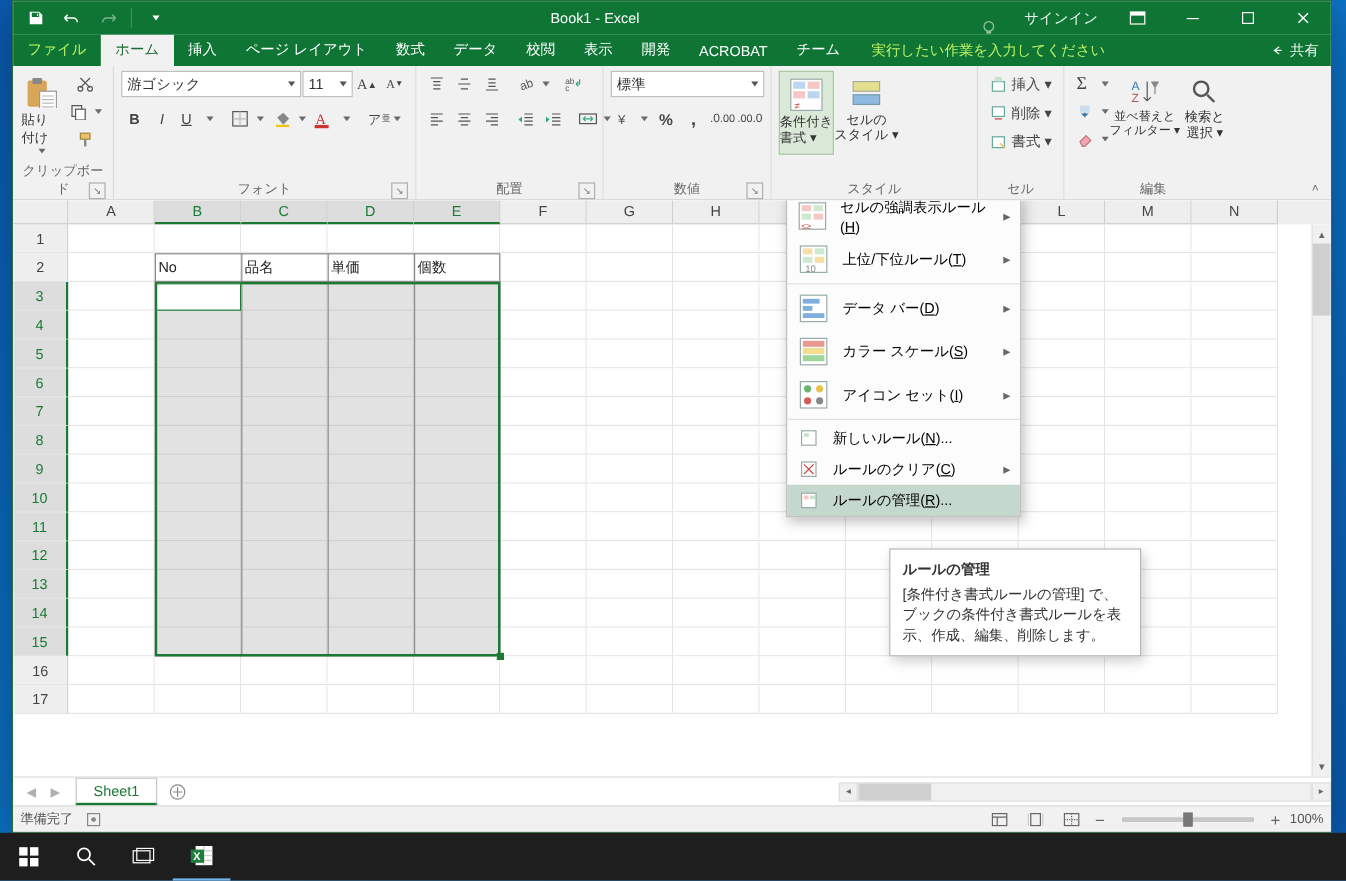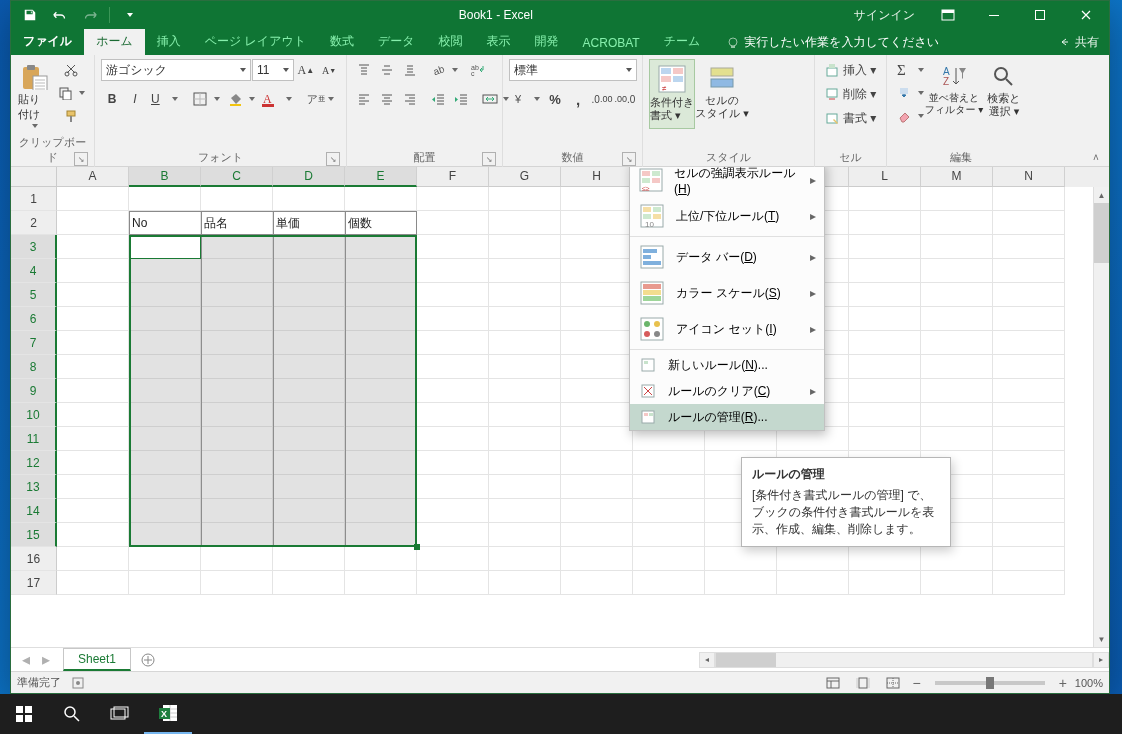--- a/index.html
+++ b/index.html
@@ -10,24 +10,24 @@
   .titlebar { height: 28px; background: #0f7534; display:flex; align-items:center; color:#fff; font-size:12px; }
   .qa { display:flex; align-items:center; gap:4px; padding:0 6px;}
   .qa-btn { width:26px; height:24px; display:flex; align-items:center; justify-content:center; color:#e8f3ea; }
   .qa-sep { width:1px; height:16px; background:#3b9657; margin:0 2px;}
   .title-center { flex:1; text-align:center; font-size:12px;}
   .title-right { display:flex; align-items:center;}
   .title-right .tbtn { width:46px; height:28px; display:flex; align-items:center; justify-content:center; color:#e8f3ea;}
   .title-right .tbtn.signin{ width:auto; padding:0 10px; font-size:12px;}
   
   .tabstrip { height: 26px; background:#0f7534; display:flex; align-items:flex-end; color:#fff; position:relative;}
-  .tab { padding: 4px 12px 5px; font-size:12px; color:#86efac; cursor:pointer; }
+  .tab { padding: 4px 12px 5px; font-size:12px; color:#ffffff; cursor:pointer; }
   .tab.active { background:#f1f1f1; color:#1c6b34; }
-  .tab.special { color:#ffffff;font-weight:bold; }
-  .tellme-wrap { display:flex; align-items:center; gap:4px; margin-left:6px; padding:4px 8px; font-size:12px; color:#ffffff; }
+  .tab.special { color:#bef264; }
+  .tellme-wrap { display:flex; align-items:center; gap:4px; margin-left:6px; padding:4px 8px; font-size:12px; color:#bef264;flex-direction:column; }
   .tellme-wrap svg{ opacity:.7;}
   .share { margin-left:auto; display:flex; align-items:center; gap:4px; padding:4px 10px; font-size:12px; color:#eaf6ee;}
   
   .ribbon { height: 112px; background:#f1f1f1; border-bottom:1px solid #d4d4d4; display:flex; position:relative;}
   .rgroup { border-right:1px solid #dedede; display:flex; flex-direction:column; padding:2px 6px 0; height:112px;}
   .rgroup-body { flex:1; display:flex; align-items:flex-start; gap:4px; padding-top:2px;}
   .rgroup-title { font-size:11px; color:#666; text-align:center; padding:1px 0 2px; position:relative;}
   .rgroup-title .dlg { position:absolute; right:0; bottom:1px; width:14px; height:14px; border:1px solid #b0b0b0; display:flex; align-items:center; justify-content:center; font-size:8px; color:#777;}
   .stack { display:flex; flex-direction:column; gap:1px;}
   .row { display:flex; gap:1px; align-items:center;}
@@ -830,21 +830,21 @@
           <div class="active-cell" style="left:73px; top:49px; width:71px; height:23px"></div>
           <div class="fill-handle" style="left:357px; top:357px"></div>
         </div>
       <div class="vscroll">
         <div class="arrw">▲</div>
         <div class="vthumb"></div>
         <div class="arrw" style="position:absolute;bottom:0;left:0;right:0">▼</div>
       </div>
     </div>
 
-    <div class="dropdown" style="left:618px; top:-6px; width:196px">
+    <div class="dropdown" style="left:644px; top:-6px; width:196px">
       <div class="dditem">
         <div class="dicon">
             <svg width="26" height="26">
               <rect x="2" y="2" width="22" height="22" fill="#fff" stroke="#9aa"></rect>
               <rect x="4" y="4" width="8" height="5" fill="#f5c8c6"></rect>
               <rect x="14" y="4" width="8" height="5" fill="#cde9cf"></rect>
               <rect x="4" y="11" width="8" height="5" fill="#cde9cf"></rect>
               <rect x="14" y="11" width="8" height="5" fill="#f5c8c6"></rect>
               <text x="4" y="24" font-size="7" fill="#c44">≤≥</text>
             </svg>

